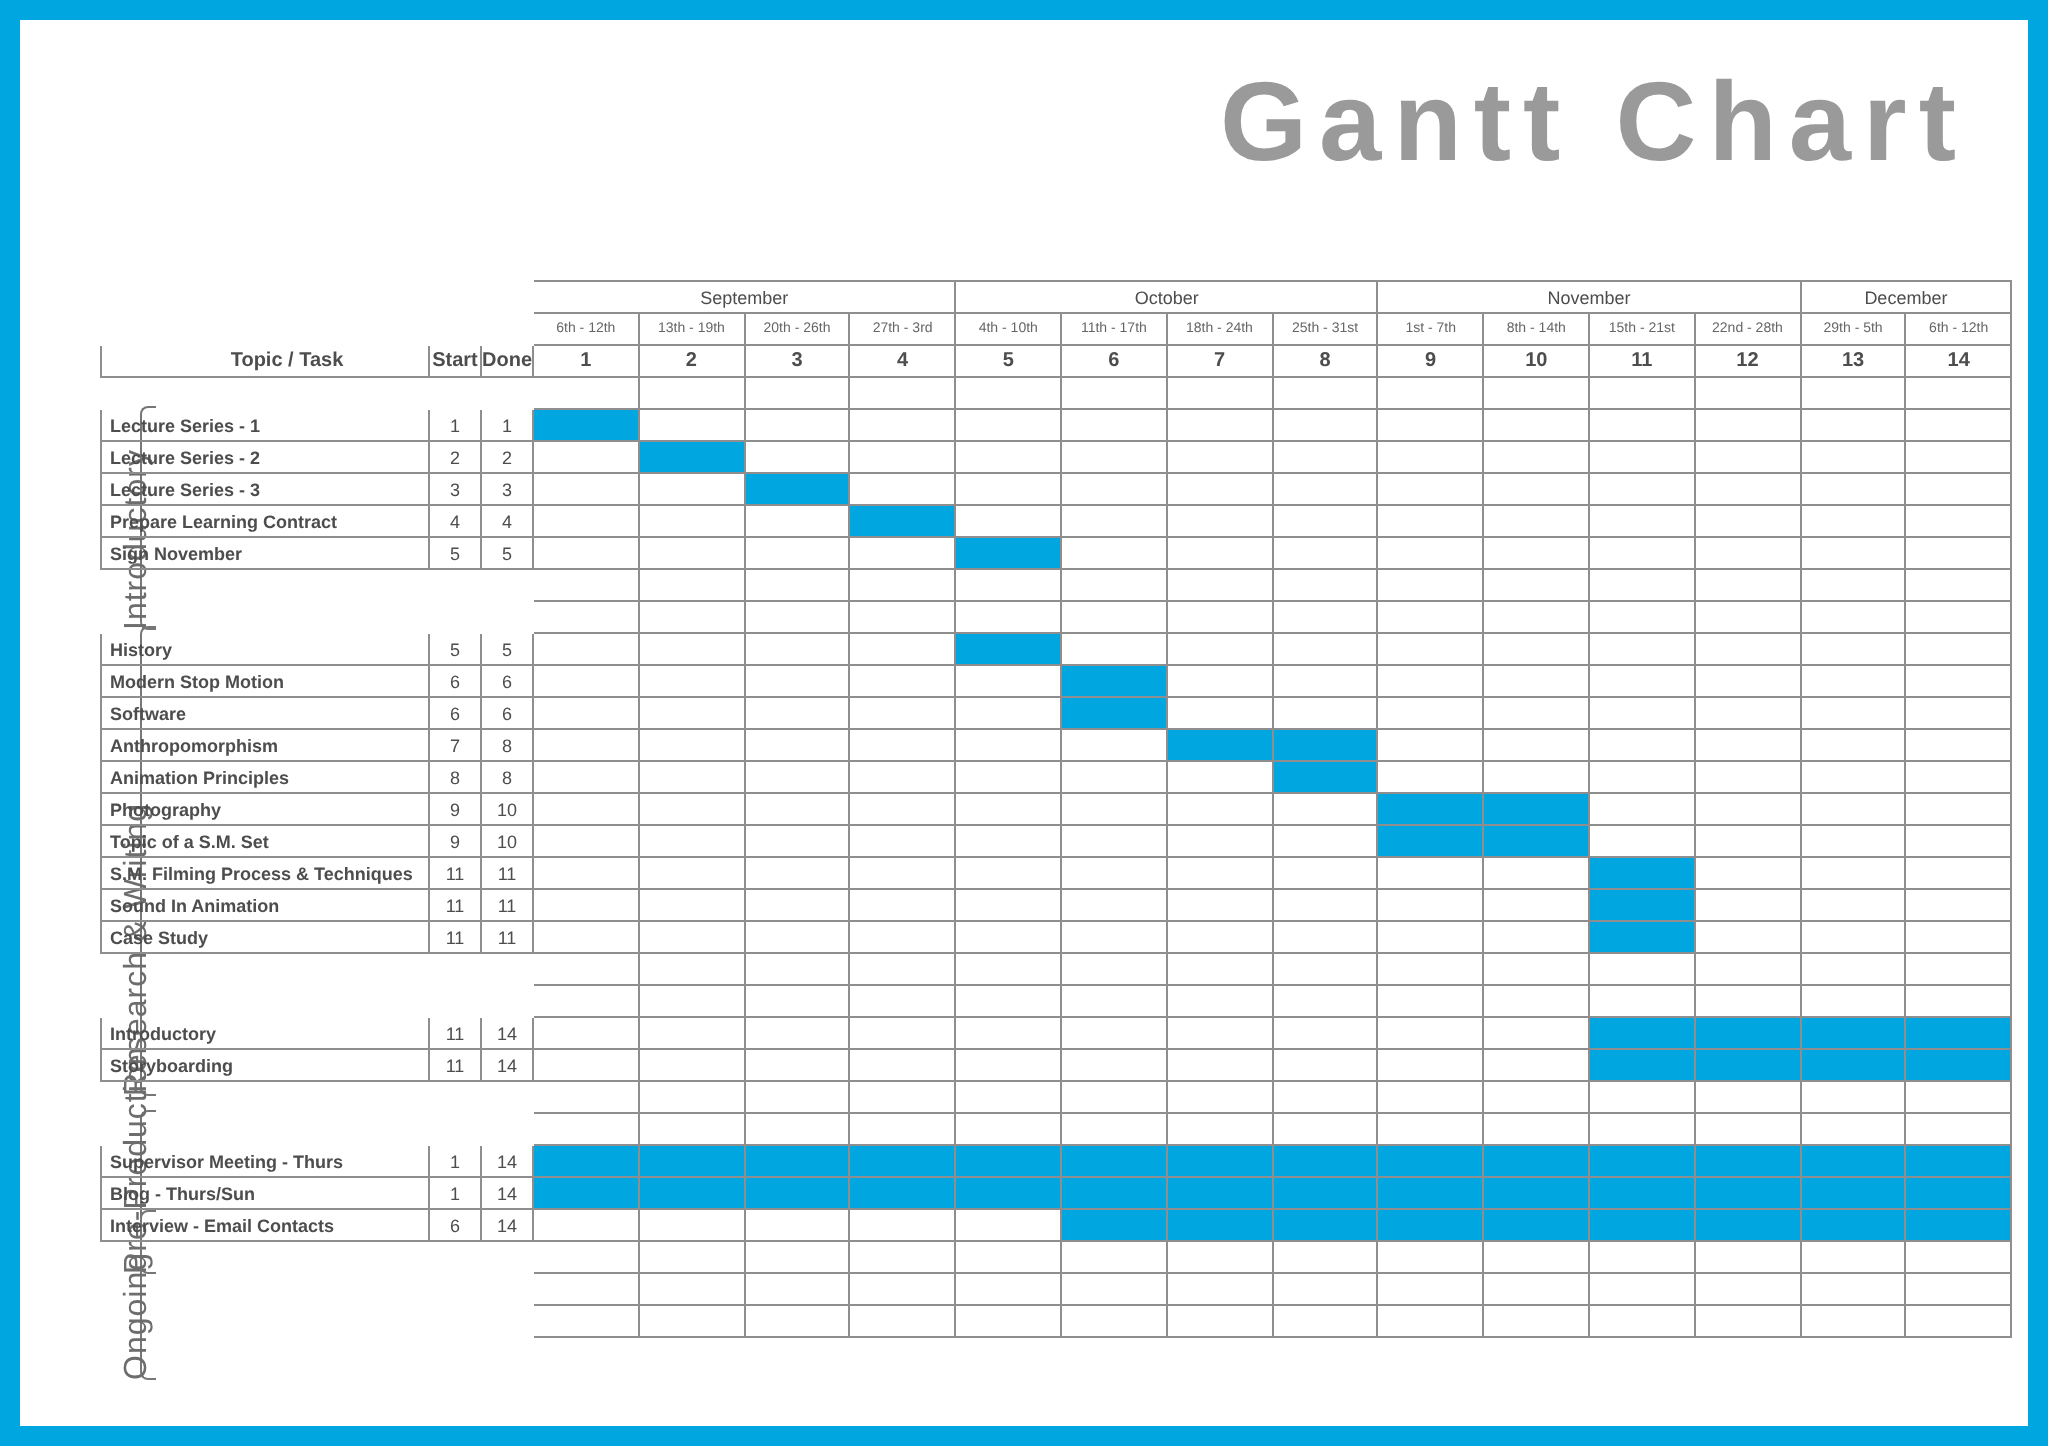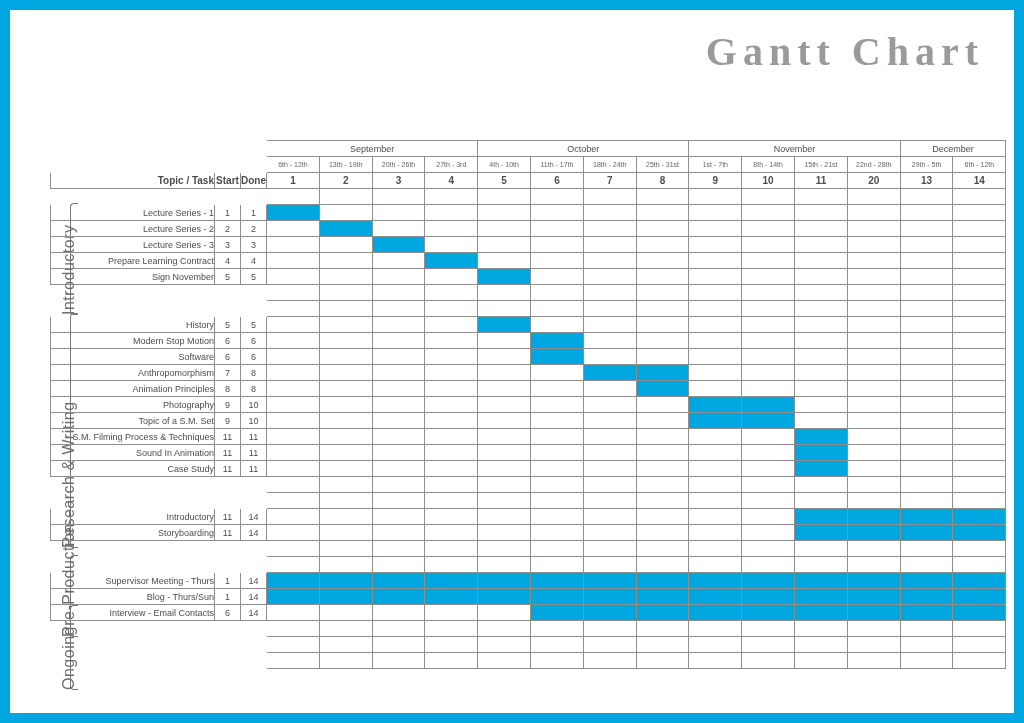--- a/index.html
+++ b/index.html
@@ -15,22 +15,22 @@
     height: 723px;
     border: 10px solid #00a6e0;
     padding: 10px 8px 10px 8px;
     position: relative;
     background: #fff;
   }
   .title {
     position: absolute;
     right: 30px;
     top: 18px;
-    font-family: Liberation Serif, serif;
-    font-size: 40px;
+    font-family: Liberation Sans, sans-serif;
+    font-size: 56px;
     letter-spacing: 6px;
     color: #9a9a9a;
     font-weight: 700;
   }
   .sheet {
     position: absolute;
     top: 130px;
     left: 40px;
     right: 20px;
   }
@@ -49,23 +49,23 @@
     height: 16px;
     text-align: center;
     vertical-align: middle;
     font-weight: normal;
     overflow: hidden;
     white-space: nowrap;
   }
   .month-row th { font-size: 9px; }
   .range-row th { font-size: 7px; color:#666; }
   .weeknum-row th { font-size: 10px; font-weight:700; }
-  .header-topic { font-weight:700; text-align:right; padding-left:22px; }
+  .header-topic { font-weight:700; text-align:center; padding-left:22px; }
   .header-mini  { font-size: 8px; margin-top: 36px; }
-  td.task { text-align:right; padding-left:4px; font-size:9px; }
+  td.task { text-align:left; padding-left:4px; font-size:9px;font-weight:bold; }
   td.num  { font-size:9px; }
   td.bar  { background:#00a6e0; }
 
   
   td.noborder, th.noborder { border-color: transparent; }
 
   
   .group-label {
     position:absolute;
     transform: rotate(-90deg);
@@ -156,21 +156,21 @@
             <th>2</th>
             <th>3</th>
             <th>4</th>
             <th>5</th>
             <th>6</th>
             <th>7</th>
             <th>8</th>
             <th>9</th>
             <th>10</th>
             <th>11</th>
-            <th>20</th>
+            <th>12</th>
             <th>13</th>
             <th>14</th>
           </tr>
         </thead>
       <tbody id="tbody">
           <tr>
             <td class="noborder"></td>
             <td class="noborder"></td>
             <td class="noborder"></td>
             <td></td>

